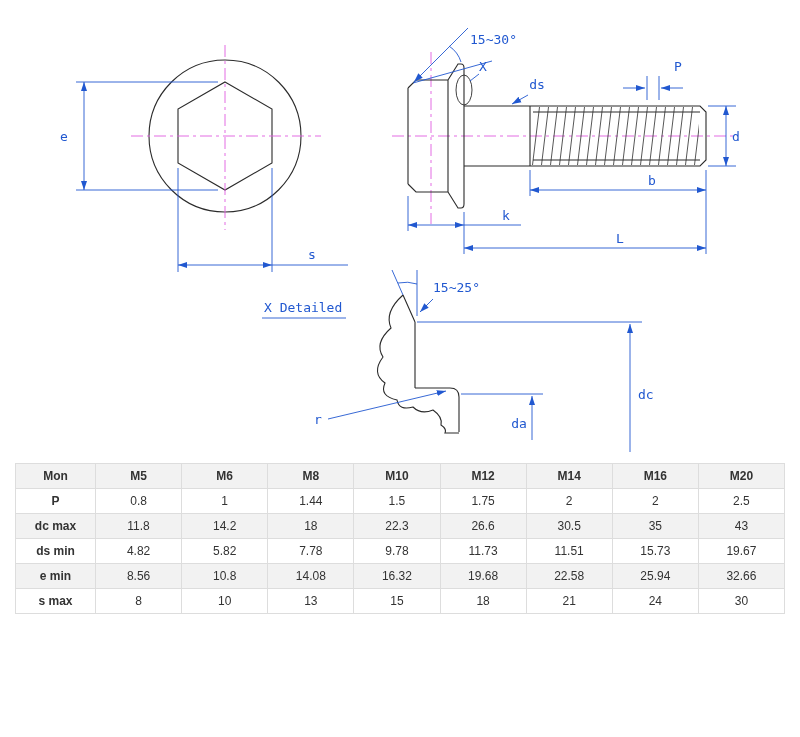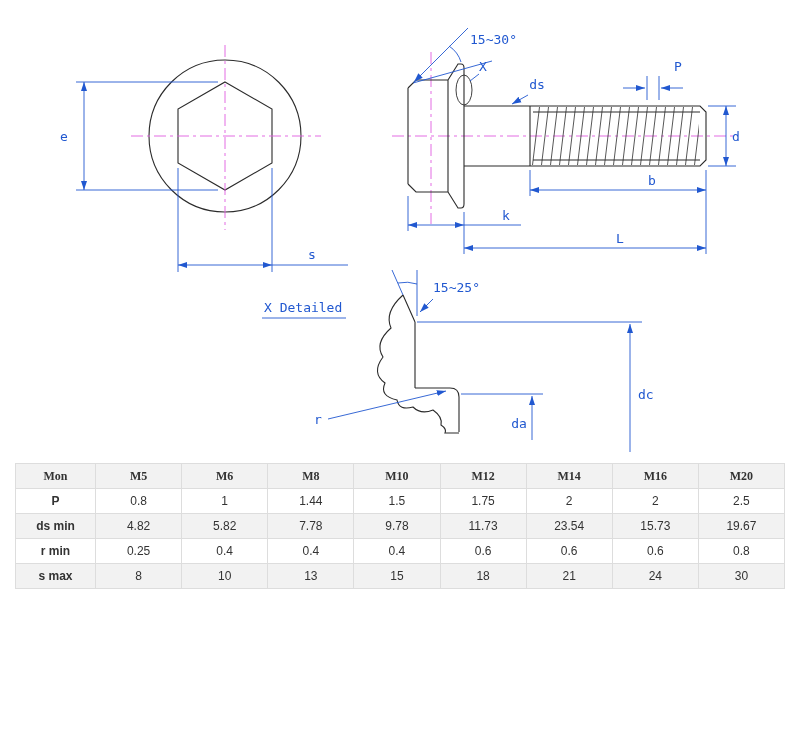--- a/index.html
+++ b/index.html
@@ -6,21 +6,21 @@
   html,body { margin:0; padding:0; background:#ffffff; }
   body { width:800px; height:737px; overflow:hidden; font-family:"Liberation Sans", sans-serif; }
   svg text { font-family:"DejaVu Sans Mono", monospace; font-size:13px; fill:var(--dim,#2158d0); }
   .ol  { stroke:var(--ol,#2b2b2b); fill:none; stroke-width:1.1; }
   .cl  { stroke:var(--cl,#e05ce0); fill:none; stroke-width:0.9; stroke-dasharray:12 4 3 4; }
   .bl  { stroke:var(--dim,#2158d0); fill:none; stroke-width:0.9; }
   .dim { stroke:var(--dim,#2158d0); stroke-width:0.9; fill:none; }
   table { border-collapse:collapse; width:770px; margin:4px auto 0; table-layout:fixed; }
   th,td { border:1px solid var(--tb,#ddd); height:24px; text-align:center; vertical-align:middle;
           font-size:12px; color:#333; padding:0 2px; }
-  thead tr { background:var(--ts,#f2f2f2);font-family:Liberation Serif, serif; }
+  thead tr { background:var(--ts,#f2f2f2); }
   tbody tr:nth-child(even) { background:var(--ts,#f2f2f2); }
   th { font-weight:bold; }
   td { font-weight:normal; }
   col.label-col { width:80px; }
 </style>
 </head>
 <body>
 
 <div>
 
@@ -136,40 +136,51 @@
           <td>0.8</td>
           <td>1</td>
           <td>1.44</td>
           <td>1.5</td>
           <td>1.75</td>
           <td>2</td>
           <td>2</td>
           <td>2.5</td>
         </tr>
         <tr>
+          <th>dc max</th>
+          <td>11.8</td>
+          <td>14.2</td>
+          <td>18</td>
+          <td>22.3</td>
+          <td>26.6</td>
+          <td>30.5</td>
+          <td>35</td>
+          <td>43</td>
+        </tr>
+        <tr>
           <th>ds min</th>
           <td>4.82</td>
           <td>5.82</td>
           <td>7.78</td>
           <td>9.78</td>
           <td>11.73</td>
-          <td>23.54</td>
+          <td>11.51</td>
           <td>15.73</td>
           <td>19.67</td>
         </tr>
         <tr>
-          <th>r min</th>
-          <td>0.25</td>
-          <td>0.4</td>
-          <td>0.4</td>
-          <td>0.4</td>
-          <td>0.6</td>
-          <td>0.6</td>
-          <td>0.6</td>
-          <td>0.8</td>
+          <th>e min</th>
+          <td>8.56</td>
+          <td>10.8</td>
+          <td>14.08</td>
+          <td>16.32</td>
+          <td>19.68</td>
+          <td>22.58</td>
+          <td>25.94</td>
+          <td>32.66</td>
         </tr>
         <tr>
           <th>s max</th>
           <td>8</td>
           <td>10</td>
           <td>13</td>
           <td>15</td>
           <td>18</td>
           <td>21</td>
           <td>24</td>

